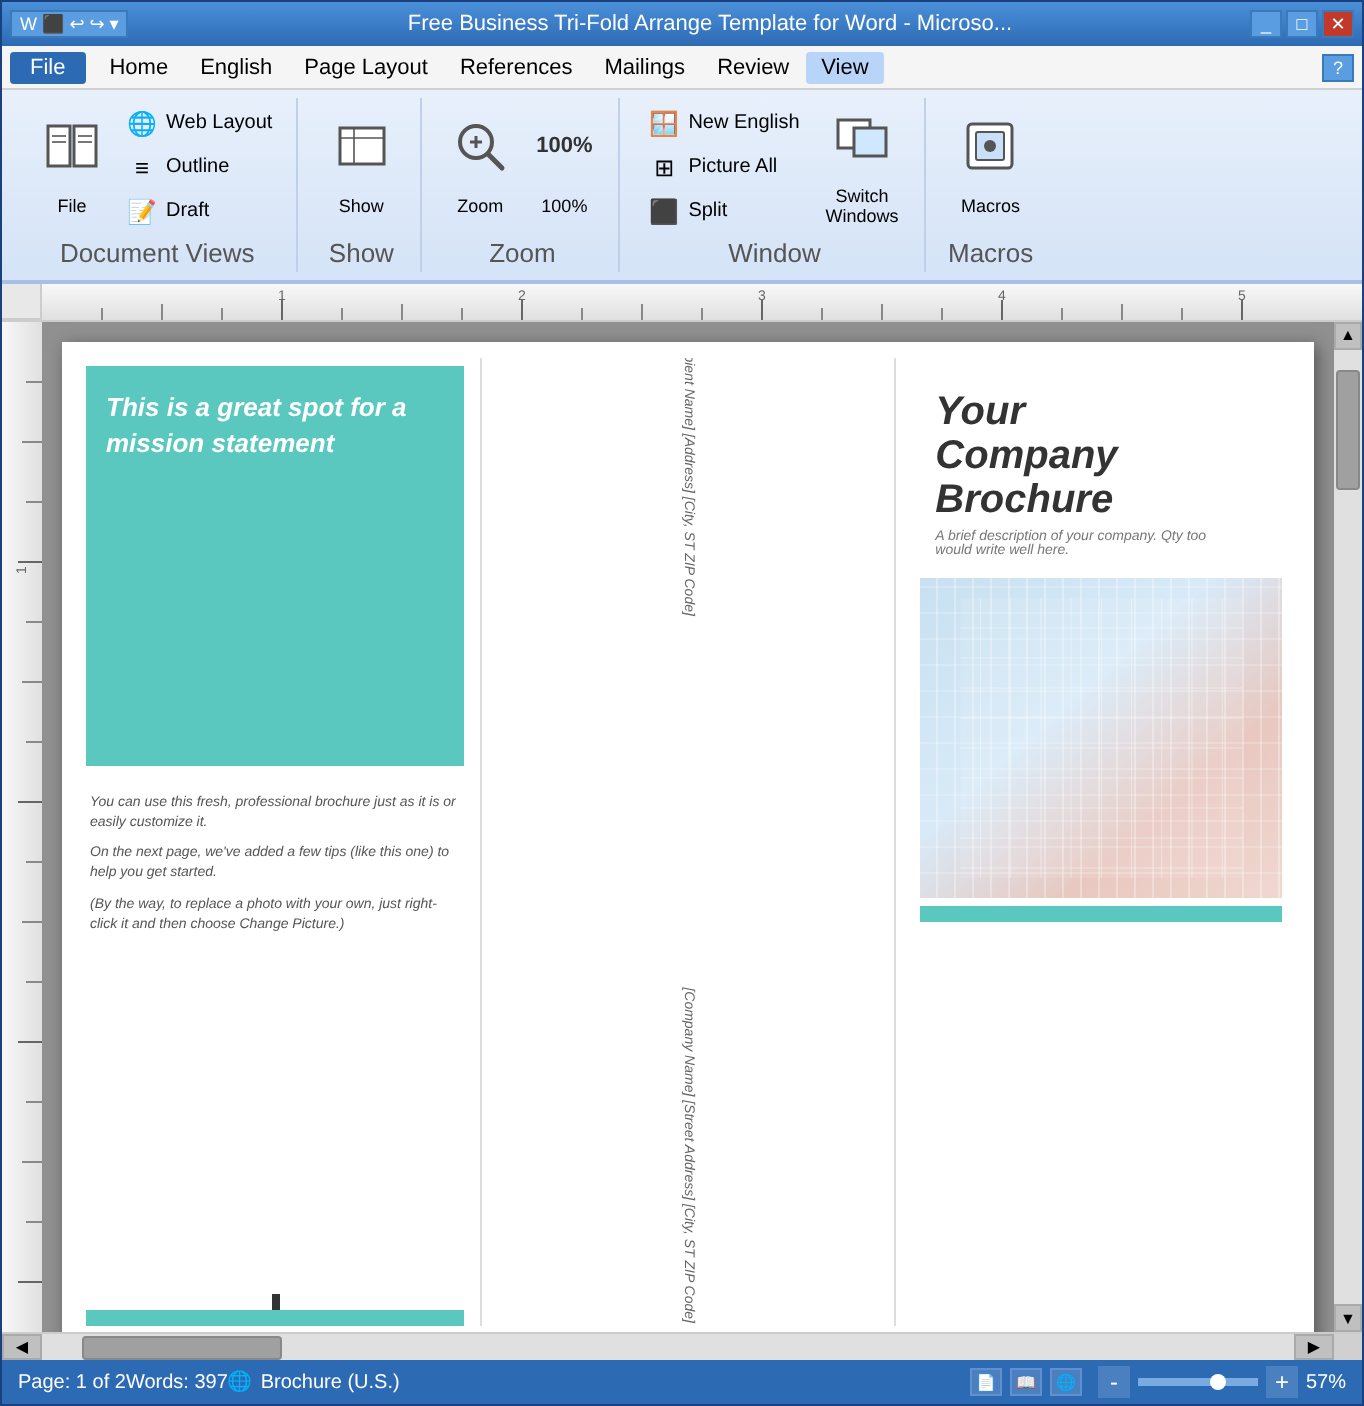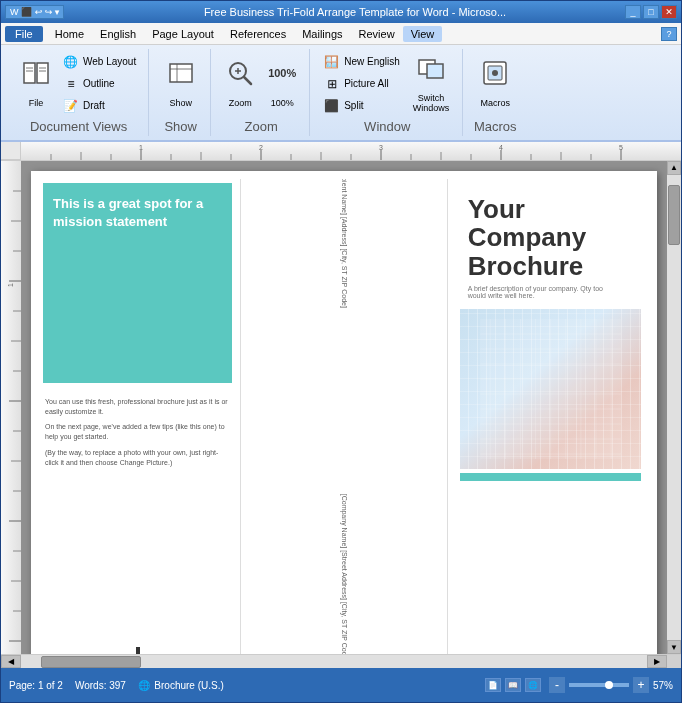--- a/index.html
+++ b/index.html
@@ -130,20 +130,21 @@
       min-height: 520px;
       box-shadow: 2px 2px 8px rgba(0,0,0,0.4);
       display: flex;
       flex-direction: column;
     }
     .page-content {
       display: flex;
       flex: 1;
       padding: 8px;
       gap: 0;
+      font-style: italic;
     }
 
     
     .panel { flex: 1; position: relative; overflow: hidden; }
     .panel-divider { width: 1px; background: #ddd; margin: 0 4px; }
 
     
     .left-panel { background: white; }
     .teal-box {
       background: #5bc8c0;
@@ -175,21 +176,21 @@
       transform: translateX(-50%) rotate(90deg);
       font-size: 7px;
       color: #666;
       white-space: nowrap;
       line-height: 1.6;
       text-align: center;
     }
 
     
     .right-panel { background: white; }
-    .company-name { font-size: 26px; font-weight: bold; color: #333; line-height: 1.1; margin: 8px 8px 4px 8px; }
+    .company-name { font-size: 20px; font-weight: bold; color: #333; line-height: 1.1; margin: 8px 8px 4px 8px; }
     .tagline { font-size: 7px; color: #777; margin: 0 8px 6px 8px; }
     .building-img {
       margin: 0 8px;
       height: 160px;
       background: linear-gradient(135deg, #b8d4e8 0%, #d4eaf8 30%, #c8d8e8 60%, #e8d0c8 80%, #f0e0d8 100%);
       position: relative;
       overflow: hidden;
     }
     .building-lines {
       position: absolute;
@@ -207,27 +208,26 @@
         transparent 12px,
         rgba(255,255,255,0.2) 12px,
         rgba(255,255,255,0.2) 13px
       );
     }
     .teal-bar-right { background: #5bc8c0; height: 8px; margin: 4px 8px 0 8px; }
 
     
     .status-bar {
       background: #2d6ab4;
-      height: 34px;
+      height: 22px;
       display: flex;
       align-items: center;
       padding: 0 8px;
       color: white;
       font-size: 10px;
-      gap: 12px;
     }
     .status-right { margin-left: auto; display: flex; align-items: center; gap: 8px; }
     .zoom-control { display: flex; align-items: center; gap: 4px; }
     .zoom-btn { width: 16px; height: 16px; background: #4a80c0; border: none; color: white; cursor: pointer; display: flex; align-items: center; justify-content: center; font-size: 12px; }
     .zoom-slider { width: 60px; height: 4px; background: #7aabe0; position: relative; }
     .zoom-slider-thumb { width: 8px; height: 8px; background: white; border-radius: 50%; position: absolute; top: -2px; left: 60%; }
 
     
     .app-window { width: 682px; height: 703px; display: flex; flex-direction: column; border: 1px solid #1a4080; }
     .content-area { display: flex; flex: 1; flex-direction: column; overflow: hidden; }

